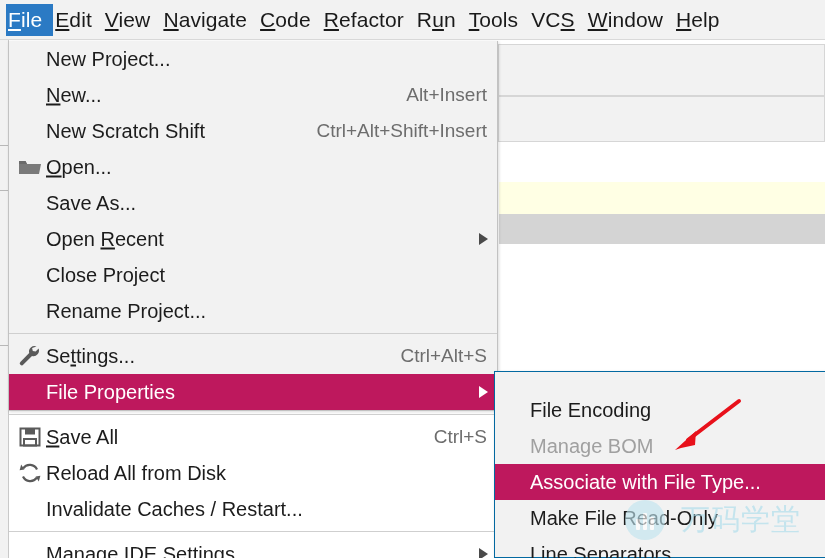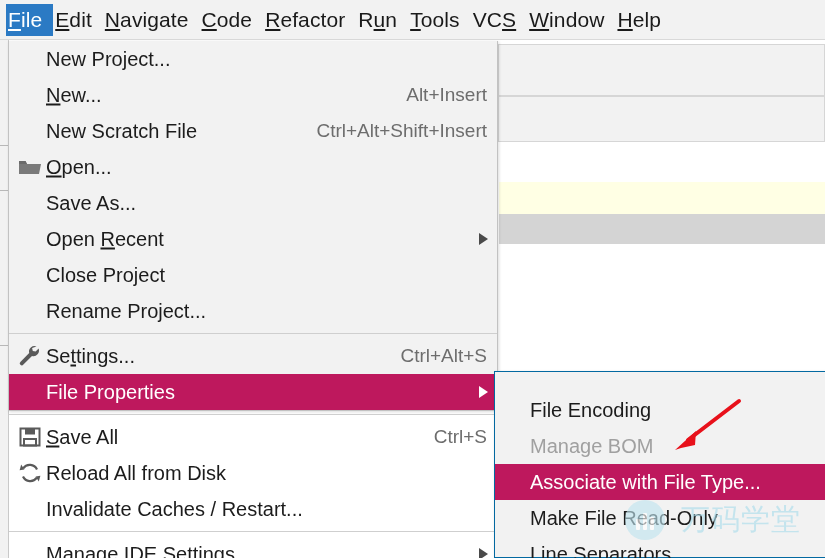--- a/index.html
+++ b/index.html
@@ -226,40 +226,41 @@
     <div class="ide-row-white" style="left:499px; top:142px; width:326px; height:40px;"></div>
     <div class="ide-row-yellow" style="left:499px; top:182px; width:326px; height:32px;"></div>
     <div class="ide-row-grey" style="left:499px; top:214px; width:326px; height:30px;"></div>
     <div class="ide-row-white" style="left:499px; top:244px; width:326px; height:128px;"></div>
     <div class="ide-hline" style="left:498px; top:372px; width:327px;"></div>
   </div>
 
   <div class="menubar" id="menubar">
       <div class="menubar-item active"><span class="mn">F</span>ile</div>
       <div class="menubar-item"><span class="mn">E</span>dit</div>
+      <div class="menubar-item"><span class="mn">V</span>iew</div>
       <div class="menubar-item"><span class="mn">N</span>avigate</div>
       <div class="menubar-item"><span class="mn">C</span>ode</div>
       <div class="menubar-item"><span class="mn">R</span>efactor</div>
       <div class="menubar-item">R<span class="mn">u</span>n</div>
       <div class="menubar-item"><span class="mn">T</span>ools</div>
       <div class="menubar-item">VC<span class="mn">S</span></div>
       <div class="menubar-item"><span class="mn">W</span>indow</div>
       <div class="menubar-item"><span class="mn">H</span>elp</div>
     </div>
 
   <div class="menu-panel" id="file-menu">
       <div class="menu-item">
         <span class="mi-label">New Project...</span>
       </div>
       <div class="menu-item">
         <span class="mi-label"><span class="mn">N</span>ew...</span>
         <span class="mi-shortcut">Alt+Insert</span>
       </div>
       <div class="menu-item">
-        <span class="mi-label">New Scratch File</span>
+        <span class="mi-label">New Scratch Shift</span>
         <span class="mi-shortcut">Ctrl+Alt+Shift+Insert</span>
       </div>
       <div class="menu-item">
         <span class="mi-icon">
           <svg class="icon-svg" width="24" height="20" viewBox="0 0 24 20">
             <path d="M1 4 L1 17 L21 17 L23 7 L9 7 L7.5 4 Z" fill="#7a7a7a"></path>
             <path d="M1 4 L7.5 4 L9 7 L1 7 Z" fill="#6b6b6b"></path>
           </svg>
         </span>
         <span class="mi-label"><span class="mn">O</span>pen...</span>

